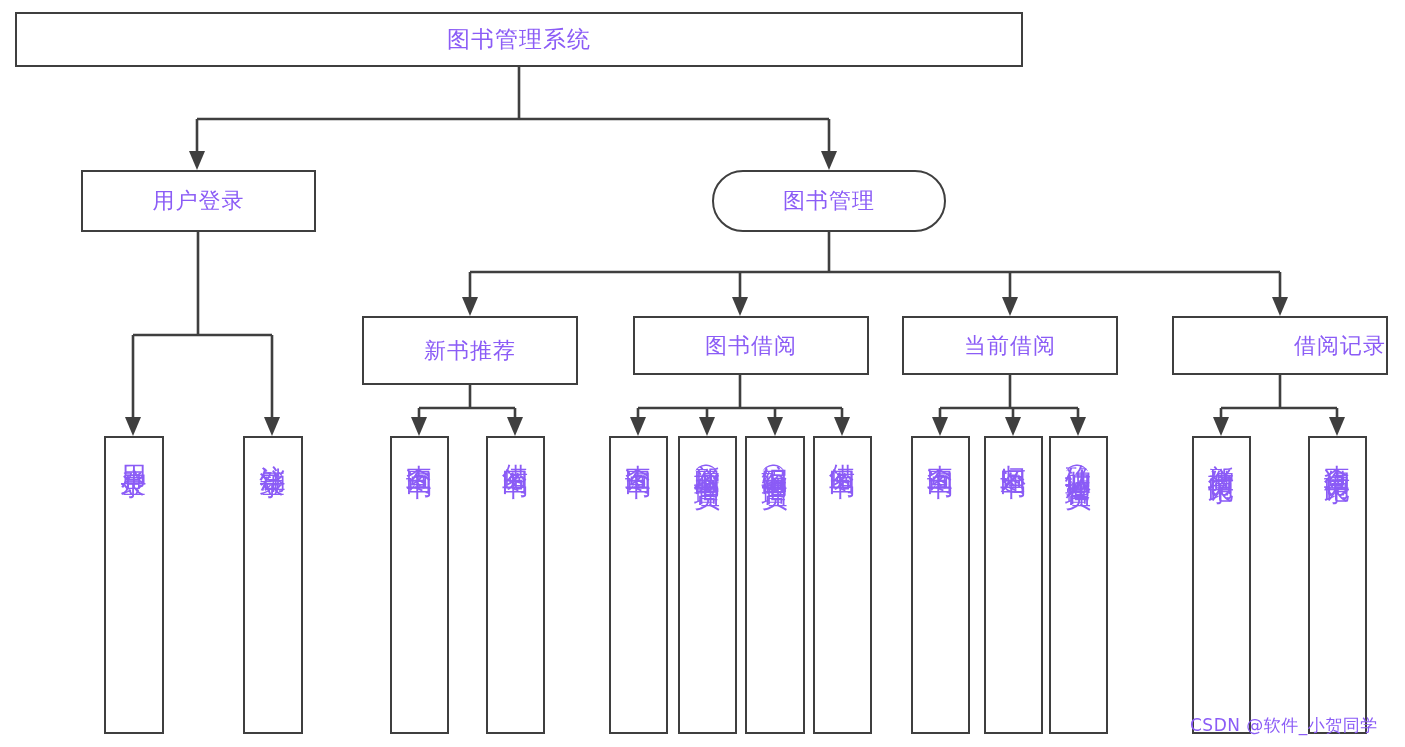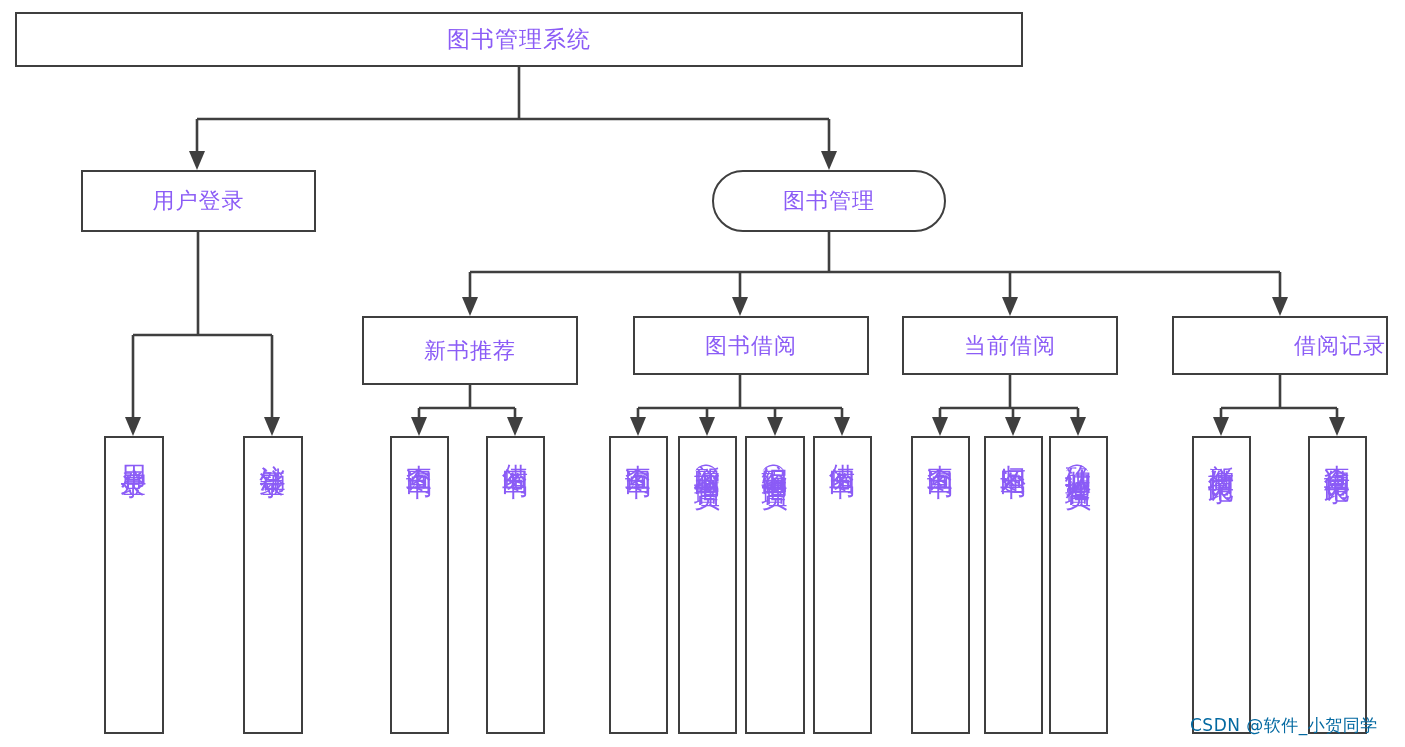--- a/index.html
+++ b/index.html
@@ -53,21 +53,21 @@
     writing-mode:vertical-rl;
     text-orientation:upright;
     font-size:26px;
     line-height:1;
     letter-spacing:3px;
     white-space:nowrap;
   }
   .watermark{
     position:absolute;
     font-size:17px;
-    color:#0369a1;
+    color:#8b5cf6;
     letter-spacing:0.5px;
     white-space:nowrap;
     user-select:none;
   }
 </style>
 </head>
 <body>
 
 <div id="canvas">
   <svg id="edges" viewBox="0 0 1405 747" xmlns="http://www.w3.org/2000/svg">

